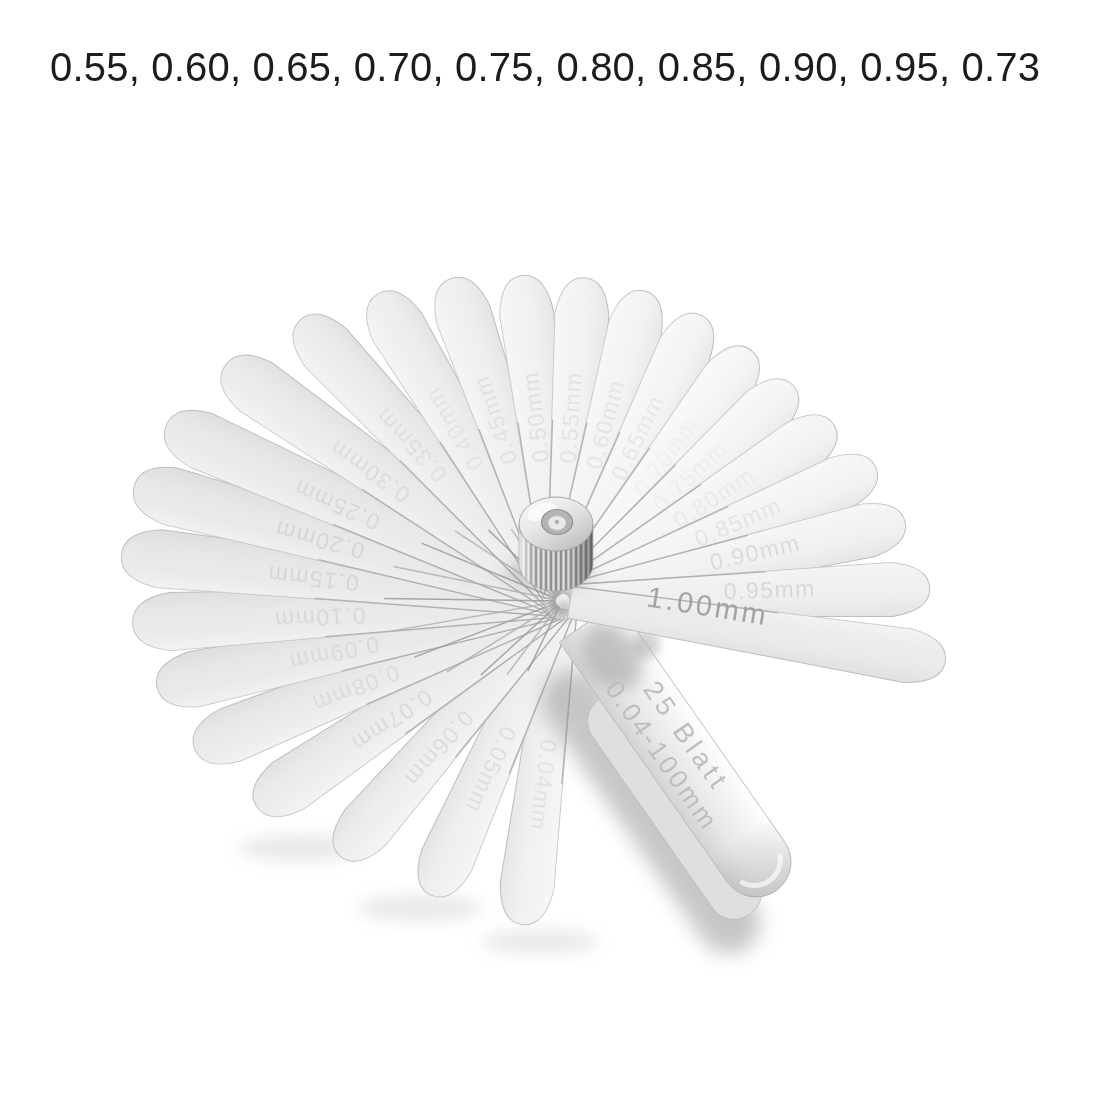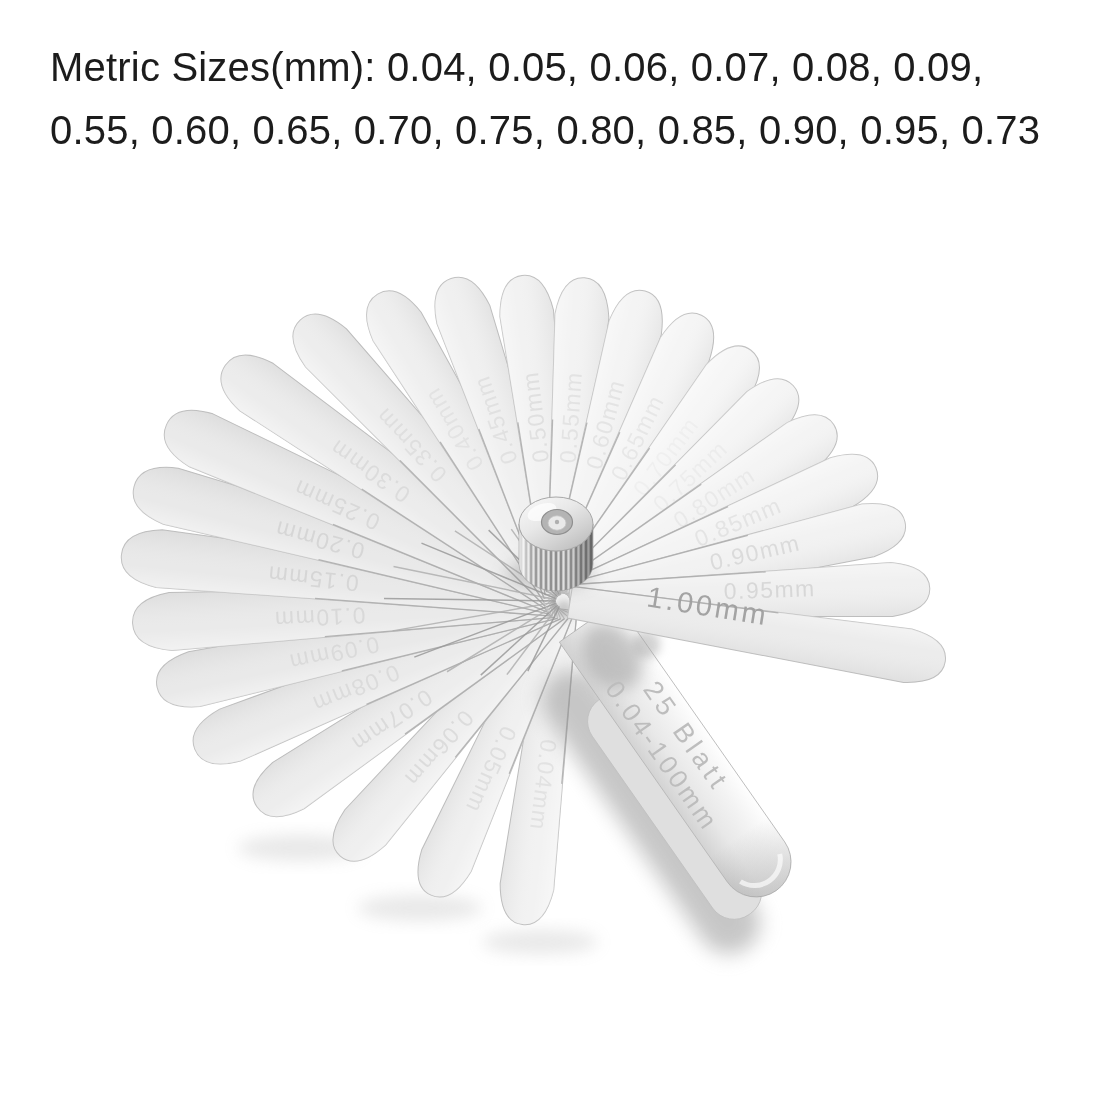--- a/index.html
+++ b/index.html
@@ -14,21 +14,20 @@
   .title-block div{white-space:nowrap;}
   svg{position:absolute;left:0;top:0;}
   text{font-family:"Liberation Sans",sans-serif;}
 </style>
 </head>
 <body>
 
 <div class="stage">
 
   <div class="title-block">
-    <div>Metric Sizes(mm): 0.04, 0.05, 0.06, 0.07, 0.08, 0.09,</div>
     <div>0.55, 0.60, 0.65, 0.70, 0.75, 0.80, 0.85, 0.90, 0.95, 0.73</div>
   </div>
 
   <svg id="scene" width="1100" height="1100" viewBox="0 0 1100 1100">
     <defs>
       <linearGradient id="sheen" x1="0" y1="0" x2="0" y2="1">
         <stop offset="0" stop-color="#ffffff" stop-opacity="0.85"></stop>
         <stop offset="0.35" stop-color="#ffffff" stop-opacity="0"></stop>
         <stop offset="0.7" stop-color="#969696" stop-opacity="0.10"></stop>
         <stop offset="1" stop-color="#6e6e6e" stop-opacity="0.22"></stop>

